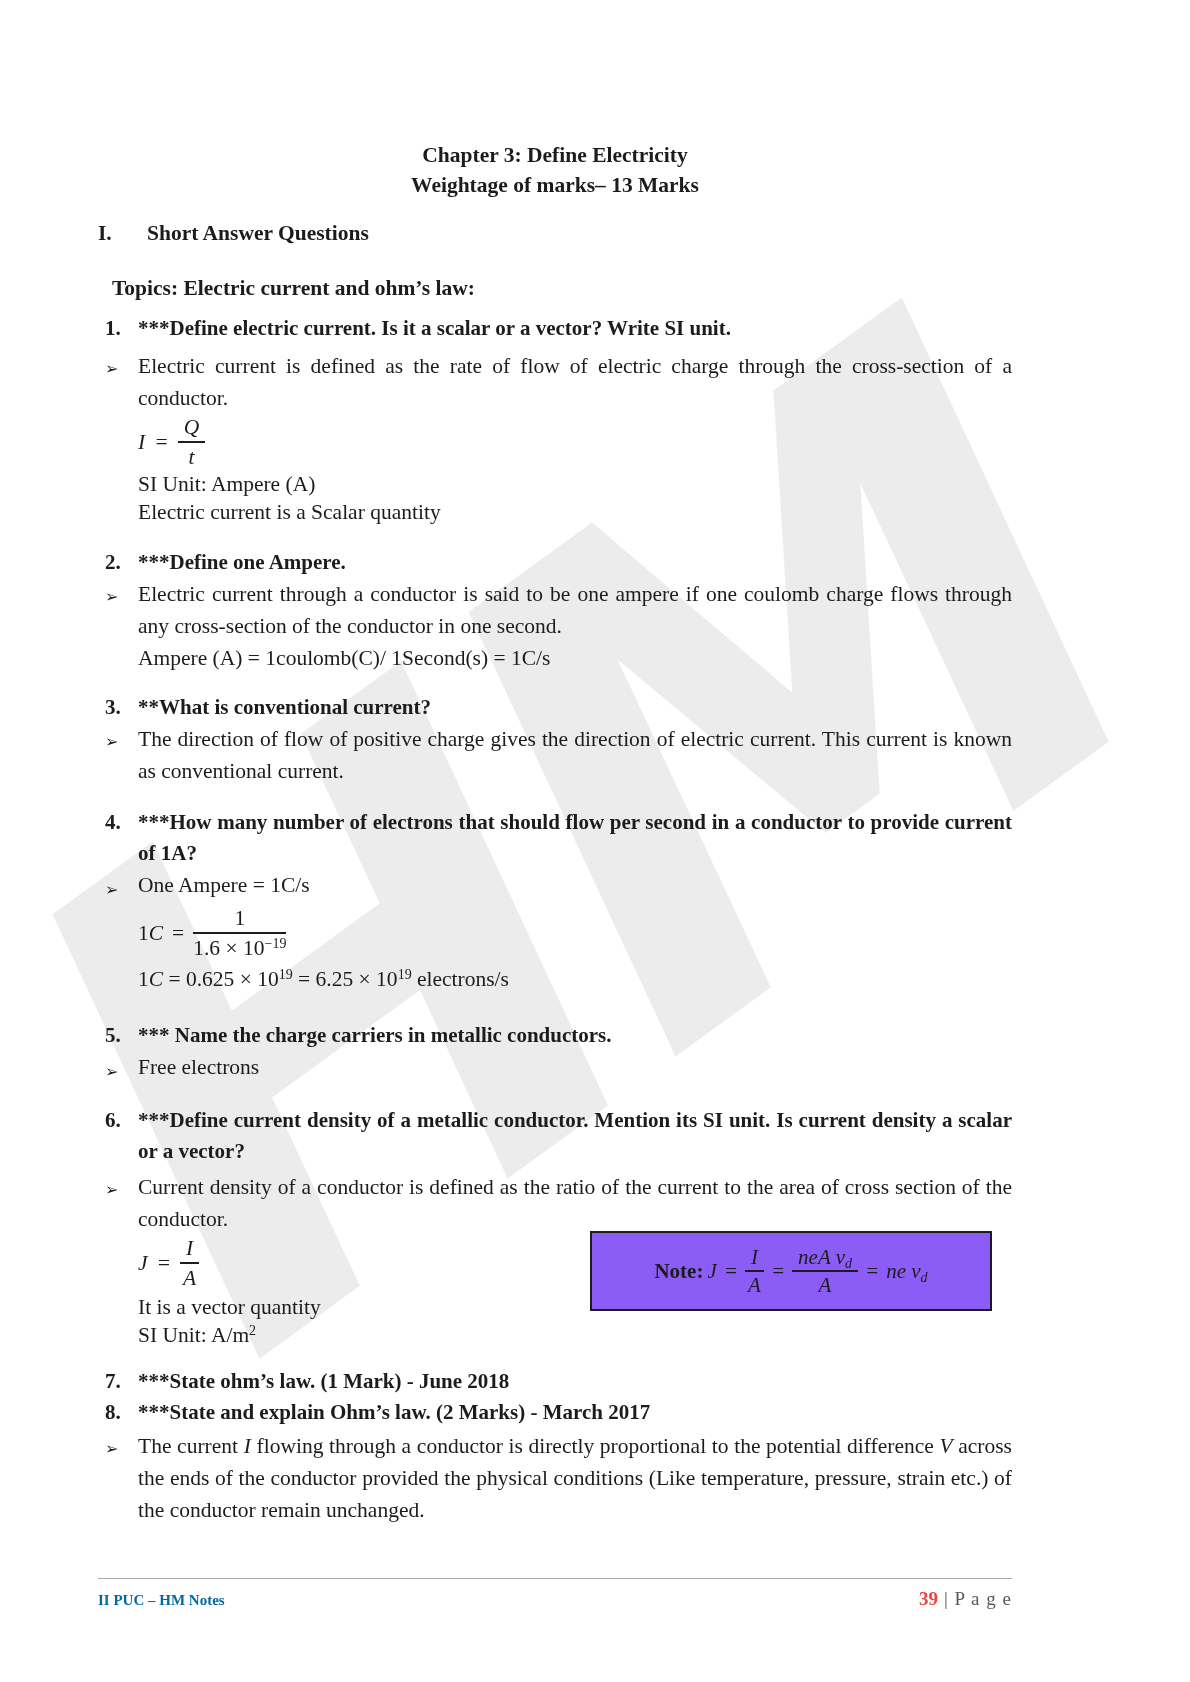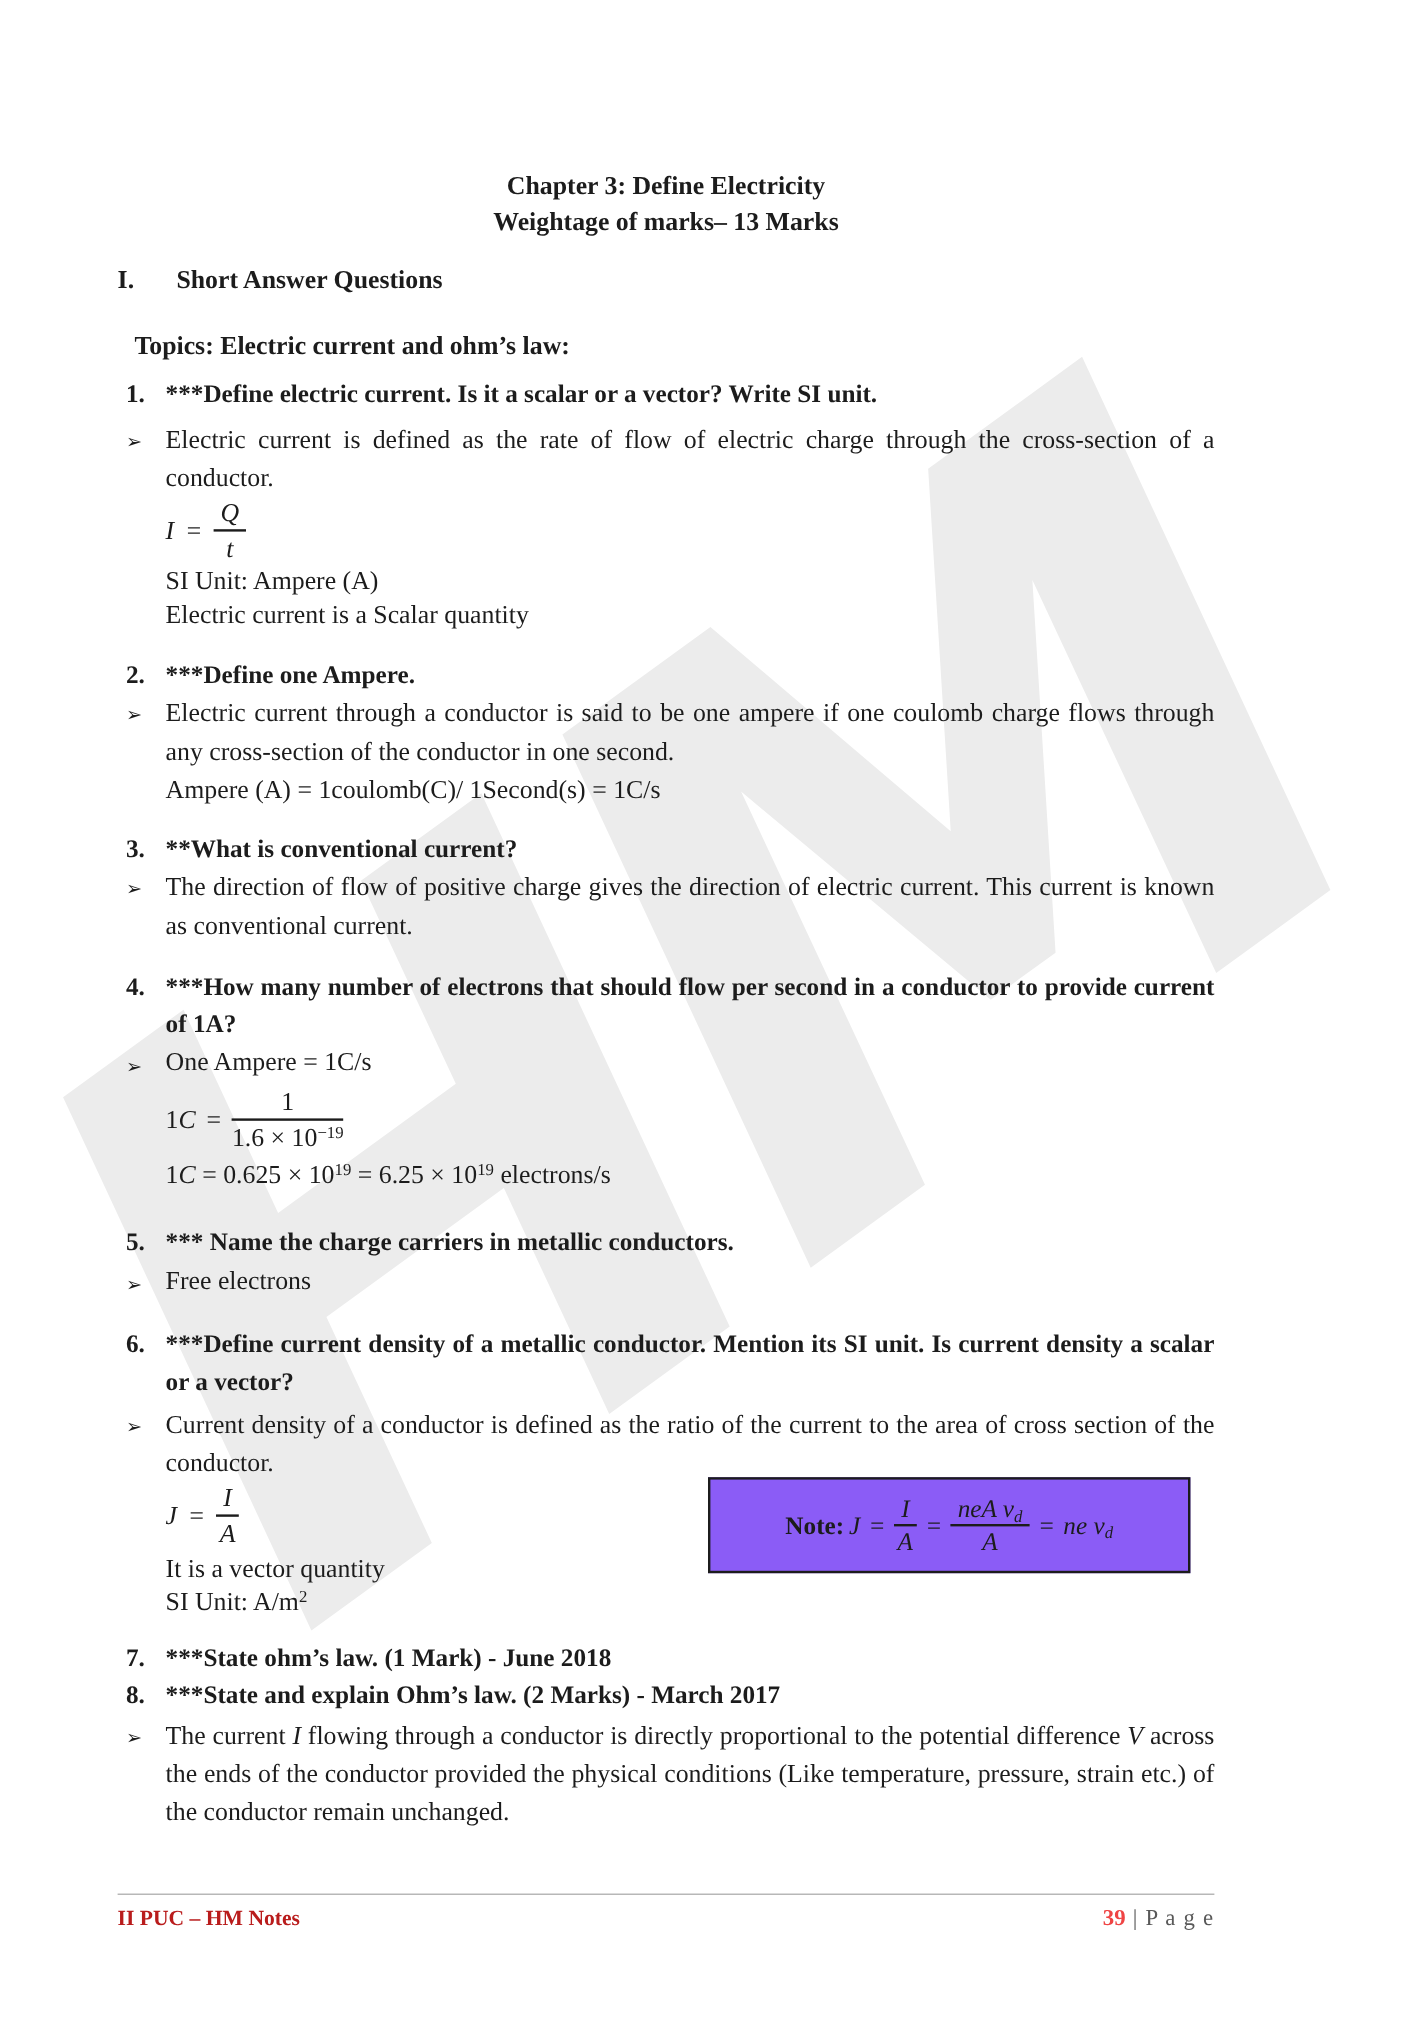--- a/index.html
+++ b/index.html
@@ -55,21 +55,21 @@
   }
   .note-box .frac .num, .note-box .frac .den { line-height:24px; }
   .note-label { font-weight:bold; font-style:normal; margin-right:4px; }
   .note-box .eq { margin:0 7px; }
 
   .footer {
     position:absolute; left:98px; right:178px; top:1578px; z-index:1;
     border-top:1.5px solid #a6a6a6; padding-top:9px;
     display:flex; justify-content:space-between; align-items:baseline;
   }
-  .footer-left { font-weight:bold; font-size:18px; color:#b91c1c; }
+  .footer-left { font-weight:bold; font-size:15px; color:#0369a1; }
   .footer-right { font-size:19px; color:#595959; letter-spacing:1px; }
   .footer-right .pnum { font-weight:bold; color:#ef4444; margin-right:6px; letter-spacing:0; }
 </style>
 </head>
 <body>
 
 <div class="page">
 
   <div class="watermark">HM</div>
 

